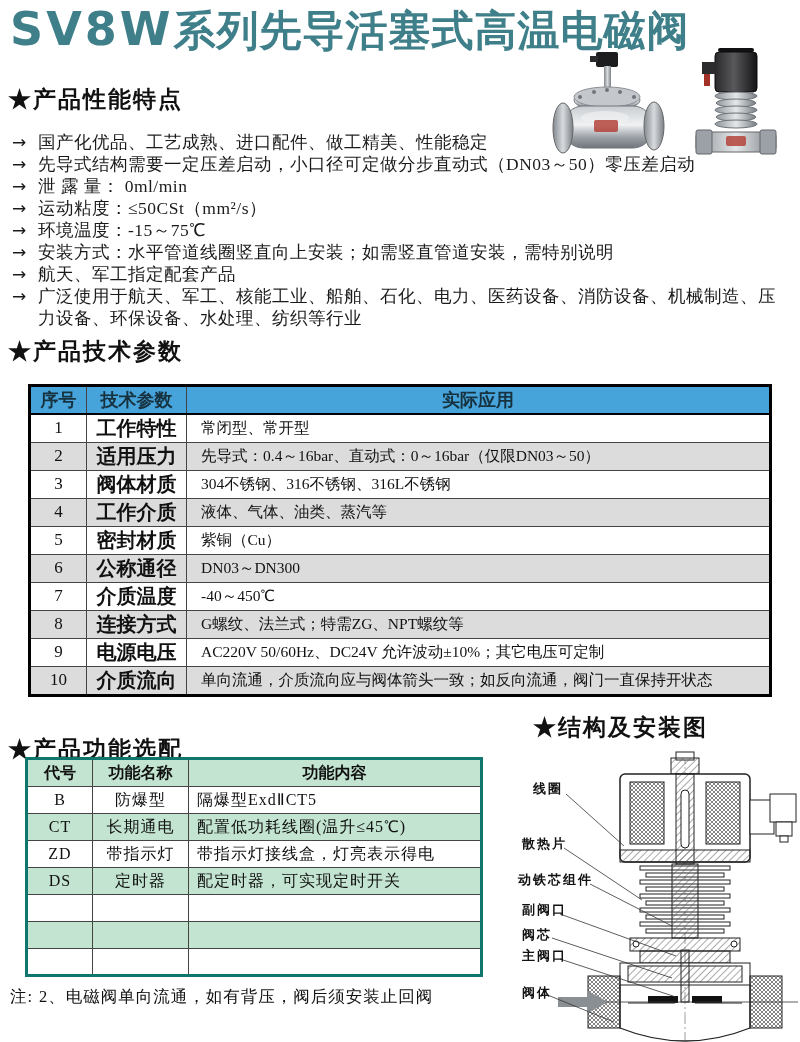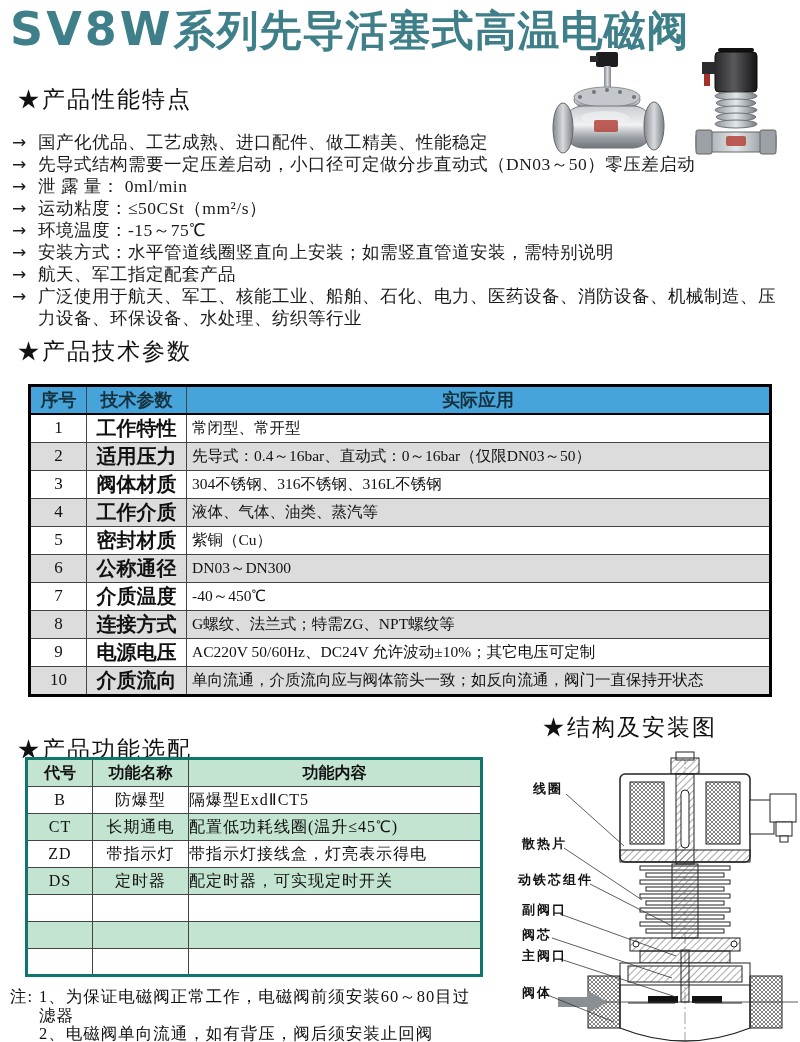--- a/index.html
+++ b/index.html
@@ -14,21 +14,21 @@
     font-family:"DejaVu Sans", sans-serif; font-weight:bold; font-size:46px;
     letter-spacing:3px; color:#3e7f89;
   }
   .title-cn {
     font-family:"Liberation Sans", sans-serif; font-weight:bold; font-size:42px;
     color:#3e7f89; letter-spacing:1px;
   }
   
   .sec-heading {
     position:absolute; font-family:"Liberation Sans", sans-serif;
-    font-weight:normal; font-size:23px; color:#111; letter-spacing:2px;margin-left:9px;
+    font-weight:bold; font-size:23px; color:#111; letter-spacing:2px;
   }
   #h-features  { left:8px;  top:84px;  }
   #h-tech      { left:8px;  top:336px; }
   #h-options   { left:8px;  top:734px; }
   #h-structure { left:533px; top:712px; }
   
   .features { position:absolute; left:12px; top:131px; width:775px; list-style:none; }
   .features li {
     position:relative; padding-left:26px; font-size:17.5px; line-height:22px;
     color:#1a1a1a; letter-spacing:0.5px;
@@ -45,36 +45,36 @@
     border:3px solid #000;
   }
   .tech-table th {
     background:#46a4db; font-family:"Liberation Sans", sans-serif;
     font-weight:bold; font-size:18px; color:#17323f; height:28px; text-align:center;
     border-bottom:2px solid #000;
   }
   .tech-table td { height:28px; font-size:15.5px; }
   .tech-table td:nth-child(1) { text-align:center; font-family:"Liberation Serif", serif; font-size:17px; }
   .tech-table td:nth-child(2) { text-align:center; font-family:"Liberation Sans", sans-serif; font-weight:bold; font-size:20px; }
-  .tech-table td:nth-child(3) { text-align:left; padding-left:5px; }
+  .tech-table td:nth-child(3) { text-align:left; padding-left:14px; }
   .tech-table tbody tr:nth-child(even) td { background:#dcdcdc; }
   .tech-table col.c1 { width:57px; } .tech-table col.c2 { width:100px; }
 
   .options-table {
     position:absolute; left:25px; top:757px; width:458px;
     border:3px solid #0f766e;
   }
   .options-table th {
     background:#c2e4d0; font-family:"Liberation Sans", sans-serif;
     font-weight:bold; font-size:16px; color:#111; height:28px; text-align:center;
   }
   .options-table td { height:27px; font-size:16px; letter-spacing:1px; }
   .options-table td:nth-child(1) { text-align:center; }
   .options-table td:nth-child(2) { text-align:center; }
-  .options-table td:nth-child(3) { text-align:left; }
+  .options-table td:nth-child(3) { text-align:left; padding-left:8px; }
   .options-table tbody tr:nth-child(even) td { background:#c2e4d0; }
   .options-table col.c1 { width:66px; } .options-table col.c2 { width:96px; }
 
   
   .notes { position:absolute; left:10px; top:988px; width:470px;
            font-size:16.5px; line-height:18.5px; letter-spacing:1px; }
   .notes-prefix { position:absolute; left:0; top:0; }
   .notes ol { list-style:none; padding-left:29px; }
 
   
@@ -289,21 +289,20 @@
           <td></td>
           <td></td>
           <td></td>
         </tr>
       </tbody>
   </table>
 
   <div class="notes">
     <span class="notes-prefix">注:</span>
     <ol>
-        <li>1、为保证电磁阀正常工作，电磁阀前须安装60～80目过滤器</li>
         <li>2、电磁阀单向流通，如有背压，阀后须安装止回阀</li>
       </ol>
   </div>
 
   <h2 id="h-structure" class="sec-heading">★结构及安装图</h2>
 
   <div class="diagram">
     <svg width="300" height="292" viewBox="0 0 300 292">
       <defs>
         <pattern id="h1" patternUnits="userSpaceOnUse" width="5" height="5" patternTransform="rotate(45)">

